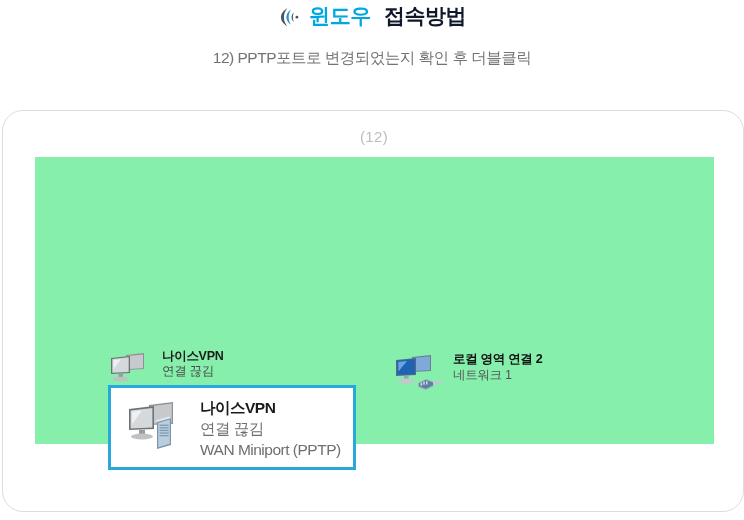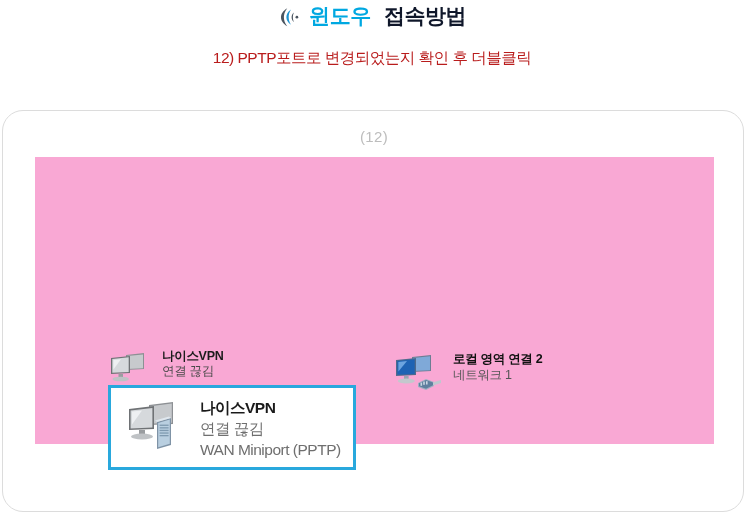--- a/index.html
+++ b/index.html
@@ -43,21 +43,21 @@
   }
   .title-rest {
     color: #0f172a;
     font-size: 21px;
     font-weight: bold;
     letter-spacing: -0.5px;
     margin-left: 4px;
   }
   .subtitle {
     margin-top: 18px;
-    color: #b91c1c;
+    color: #737373;
     font-size: 15.5px;
     letter-spacing: -0.5px;
     text-align: center;
   }
 
   
   .card {
     position: absolute;
     left: 2px;
     top: 110px;
@@ -79,21 +79,21 @@
     letter-spacing: 0.3px;
   }
 
   
   .panel {
     position: absolute;
     left: 32px;
     top: 46px;
     width: 679px;
     height: 287px;
-    background: #f9a8d4;
+    background: #86efac;
   }
 
   
   .conn-item {
     position: absolute;
     display: flex;
     align-items: flex-start;
   }
   .conn-item .conn-icon {
     flex: 0 0 auto;

